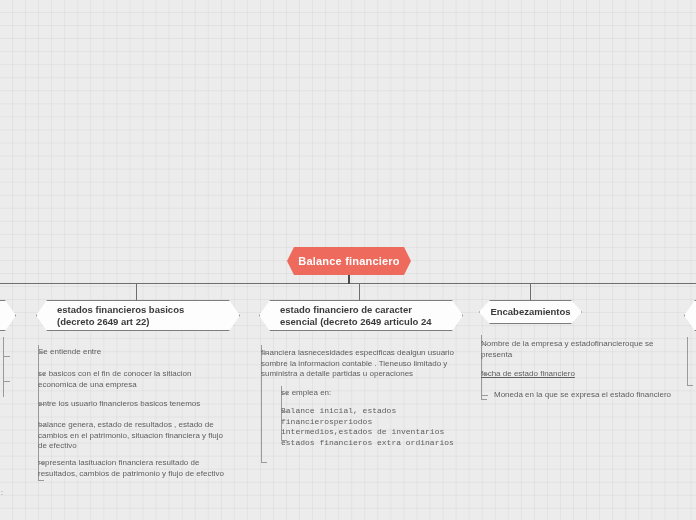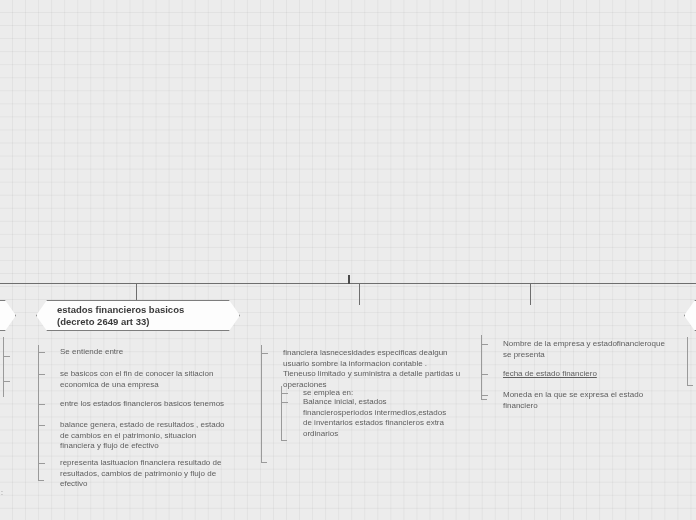--- a/index.html
+++ b/index.html
@@ -108,21 +108,21 @@
     left: 0;
     top: 0;
     width: 1px;
     background: #9a9a9a;
   }
   .sub-item {
     position: relative;
     font-size: 8px;
     line-height: 10.5px;
     color: #5e5e5e;
-    padding-left: 22px;
+    padding-left: 0;
     box-sizing: border-box;
   }
   .sub-item::before {
     content: "";
     position: absolute;
     left: 0;
     top: 5px;
     width: 7px;
     height: 1px;
     background: #9a9a9a;
@@ -193,60 +193,73 @@
 <body>
 
 <div id="canvas">
 
   <div class="h-bus"></div>
   <div class="root-stem"></div>
   <div class="drop" style="left:136px;"></div>
   <div class="drop" style="left:359px;"></div>
   <div class="drop" style="left:530px;"></div>
 
+  <div class="root-node">
+    <span>Balance financiero</span>
+  </div>
 
   <div class="edge-hex left-a"></div>
   <div class="edge-hex left-b"></div>
   <div class="edge-hex right-a"></div>
   <div class="edge-spine l1"></div>
   <div class="edge-tick" style="left:3px; top:356px;"></div>
   <div class="edge-tick" style="left:3px; top:381px;"></div>
   <div class="edge-spine r1"></div>
   <div class="edge-spine-foot r1"></div>
 
   <div class="branch" style="left:36px; top:300px; width:204px;">
     <div class="hex" style="width:204px; height:31px;">
-      <span>estados financieros  basicos (decreto 2649 art 33)</span>
+      <span>estados financieros  basicos (decreto 2649 art 22)</span>
     </div>
   </div>
   <div class="sublist" style="left:38px; top:345px; width:200px;">
     <div class="spine" style="height:135px;"></div>
     <div class="spine-foot" style="left:0; top:135px; width:6px;"></div>
     <div class="sub-item" style="position:absolute; top:2px; width:190px;">Se entiende entre</div>
     <div class="sub-item" style="position:absolute; top:24px; width:190px;">se basicos con el fin de conocer la sitiacion economica de una empresa</div>
-    <div class="sub-item" style="position:absolute; top:54px; width:190px;">entre los estados financieros basicos tenemos</div>
+    <div class="sub-item" style="position:absolute; top:54px; width:190px;">entre los usuario financieros basicos tenemos</div>
     <div class="sub-item" style="position:absolute; top:75px; width:190px;">balance genera, estado de resultados , estado de cambios en el patrimonio, situacion financiera y flujo de efectivo</div>
     <div class="sub-item" style="position:absolute; top:113px; width:190px;">representa lasituacion financiera resultado de resultados, cambios de patrimonio y flujo de efectivo</div>
   </div>
 
+  <div class="branch" style="left:259px; top:300px; width:204px;">
+    <div class="hex" style="width:204px; height:31px;">
+      <span>estado financiero de caracter esencial (decreto 2649 articulo 24</span>
+    </div>
+  </div>
   <div class="sublist" style="left:261px; top:345px; width:210px;">
     <div class="spine" style="height:117px;"></div>
     <div class="spine-foot" style="left:0; top:117px; width:6px;"></div>
     <div class="sub-item" style="position:absolute; top:3px; width:200px;">financiera lasnecesidades  especificas dealgun usuario sombre la informacion contable . Tieneuso limitado y suministra a detalle partidas u operaciones</div>
   </div>
   <div class="sublist" style="left:281px; top:386px; width:190px;">
     <div class="spine" style="height:54px;"></div>
     <div class="spine-foot" style="left:0; top:54px; width:6px;"></div>
     <div class="sub-item" style="position:absolute; top:2px; width:176px;">se emplea en:</div>
-    <div class="sub-item" style="position:absolute; top:11px; width:176px;">Balance inicial, estados financierosperiodos intermedios,estados de inventarios  estados financieros extra ordinarios</div>
-  </div>
-
+    <div class="sub-item" style="position:absolute; top:20px; width:176px;font-family:Liberation Mono, monospace;">Balance inicial, estados financierosperiodos intermedios,estados de inventarios  estados financieros extra ordinarios</div>
+  </div>
+
+  <div class="branch" style="left:479px; top:300px; width:103px;">
+    <div class="hex" style="width:103px; height:24px; justify-content:center; padding:3px 16px;">
+      <span>Encabezamientos</span>
+    </div>
+  </div>
   <div class="sublist" style="left:481px; top:335px; width:200px;">
     <div class="spine" style="height:64px;"></div>
     <div class="spine-foot" style="left:0; top:64px; width:6px;"></div>
     <div class="sub-item" style="position:absolute; top:4px; width:190px;">Nombre de la empresa y estadofinancieroque se presenta</div>
     <div class="sub-item" style="position:absolute; top:34px; width:190px;text-decoration:underline;">fecha de estado financiero</div>
-    <div class="sub-item" style="position:absolute; top:55px; width:190px;">Moneda en la que se expresa el estado financiero</div>
+    <div class="sub-item" style="position:absolute; top:55px; width:190px;text-align:right;">Moneda en la que se expresa el estado financiero</div>
   </div>
 
   <div class="corner-text">:</div>
 
 </div>
 
 </body></html>

